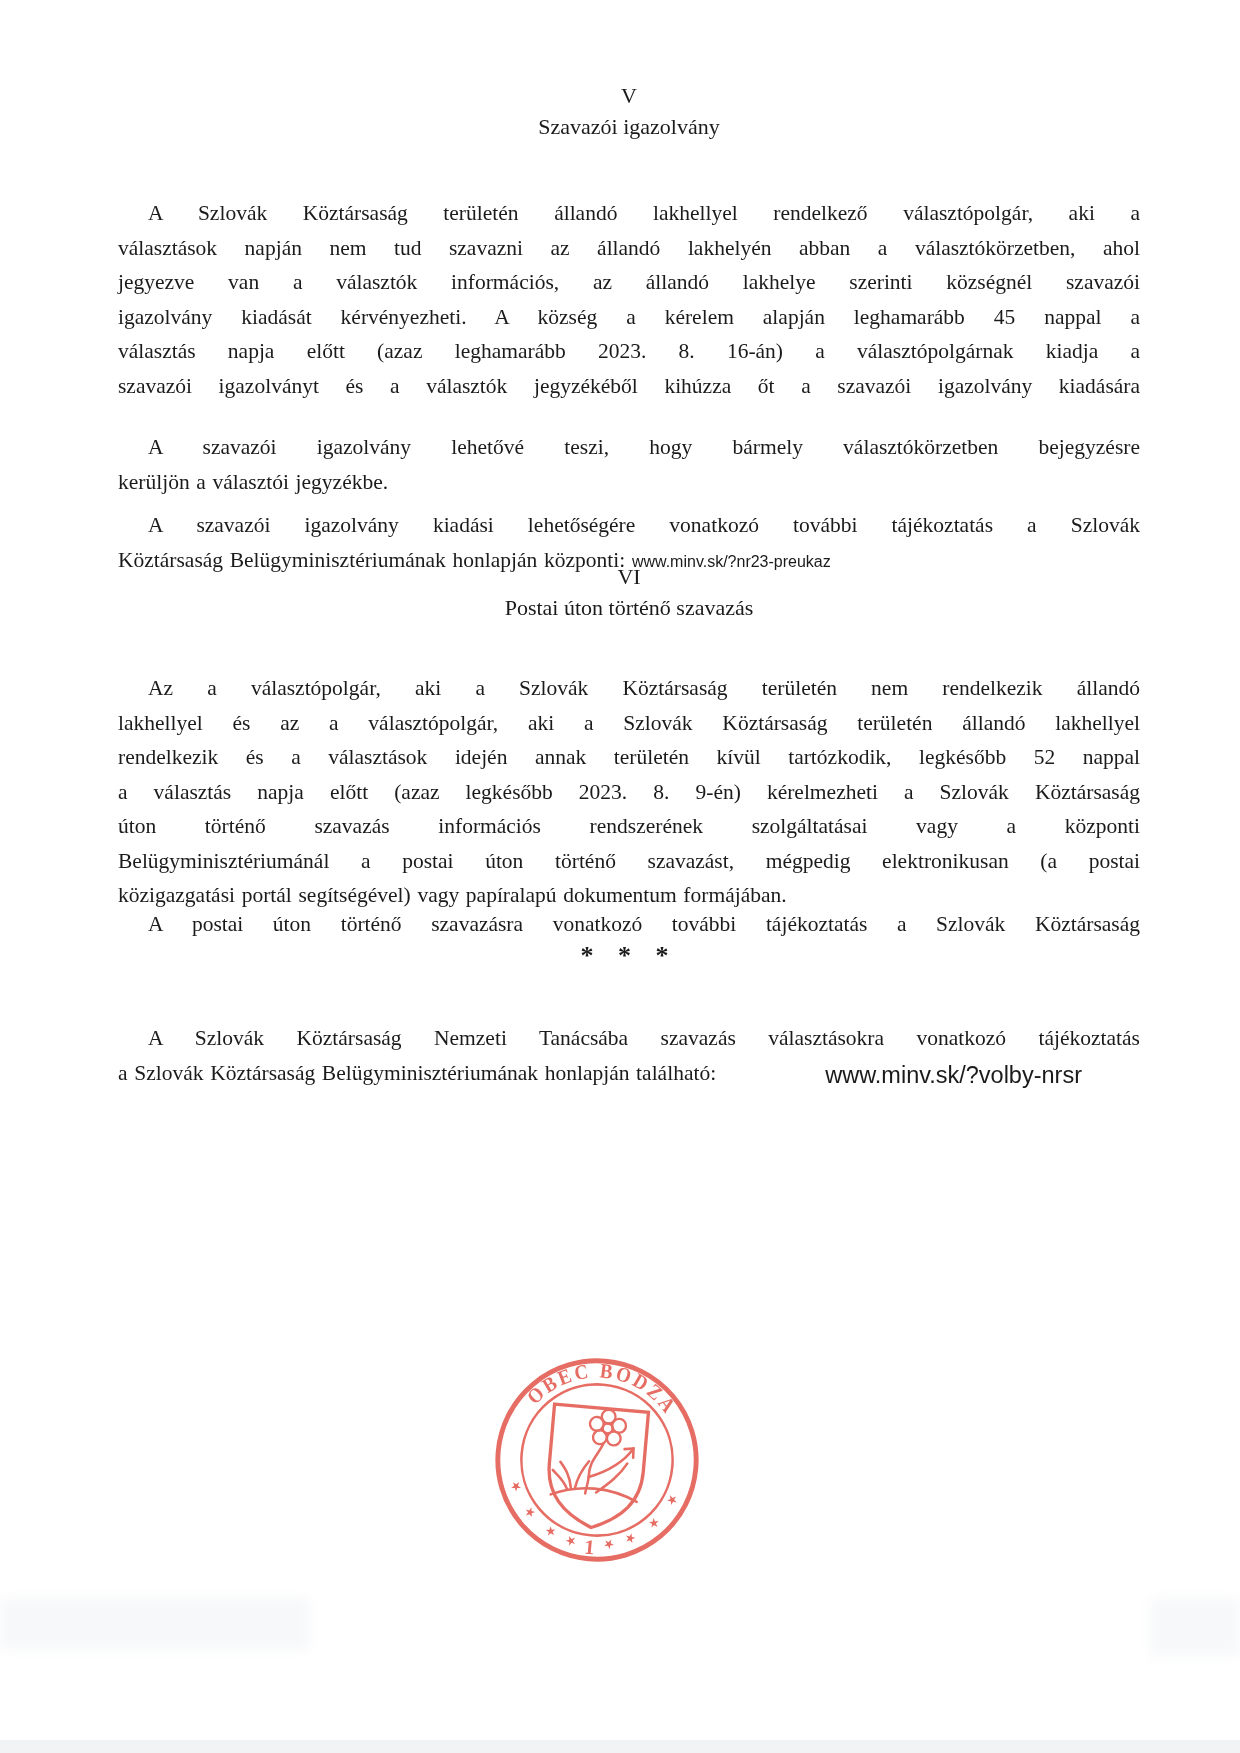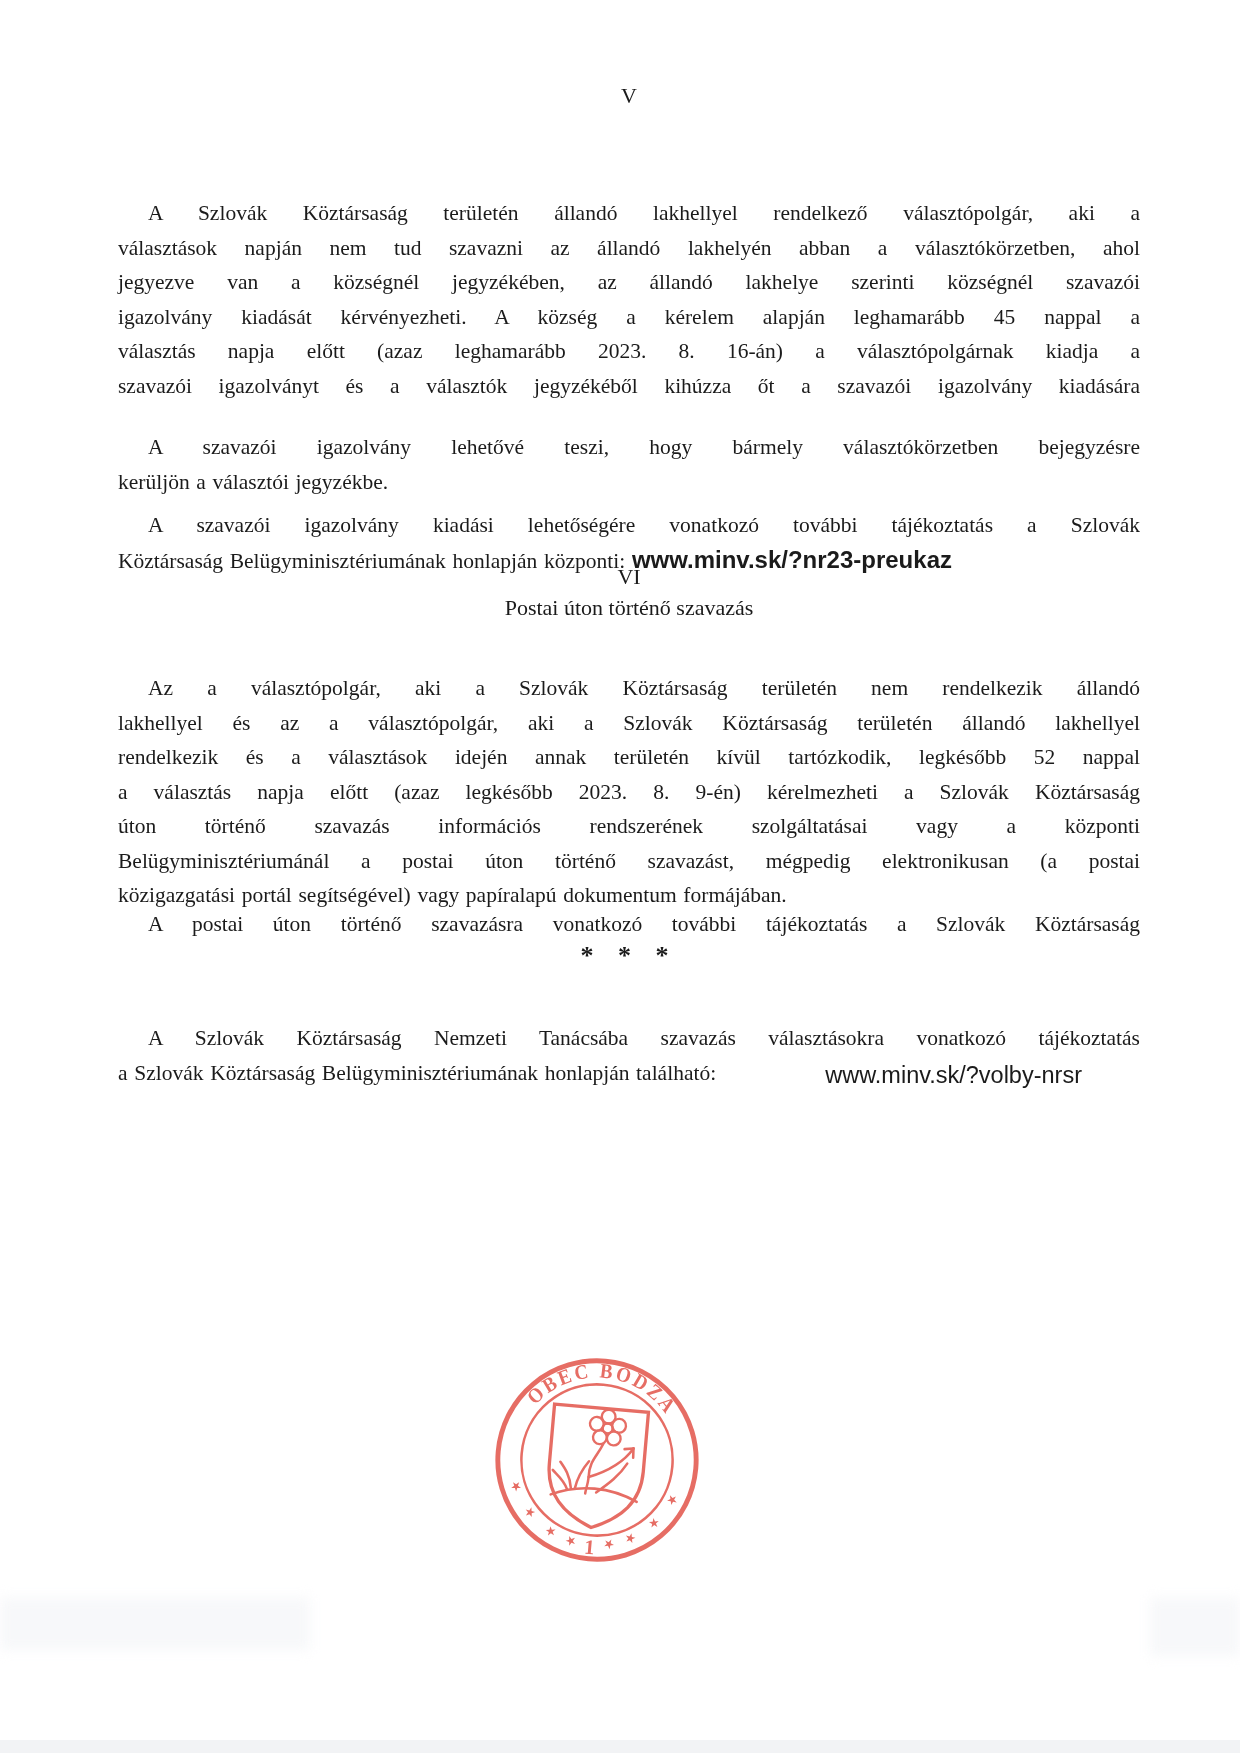--- a/index.html
+++ b/index.html
@@ -30,22 +30,21 @@
   .ln{
     text-align:justify;
     text-align-last:justify;
     white-space:normal;
   }
   .ln.ind{ text-indent:30px; }
   .ln.end{ text-align-last:left; }
   .bold{ font-weight:normal; }
   .urltxt{
     font-family:"Liberation Sans", sans-serif;
-    font-size:24px;
-    font-weight:bold;
+    font-size:16px;
   }
   .separator{
     text-align:center;
     font-size:26px;
     font-weight:600;
     letter-spacing:9px;
   }
   .closing-url{
     text-align:right;
     font-family:"Liberation Sans", sans-serif;
@@ -81,26 +80,27 @@
     filter:blur(6px);
   }
 </style>
 </head>
 <body>
 
 <div class="page">
 
   <div class="content-block heading" style="top:80px">
     <div>V</div>
+    <div>Szavazói igazolvány</div>
   </div>
 
   <div class="content-block body-par" style="top:163px">
     <div class="ln ind"><span>A Szlovák Köztársaság területén állandó lakhellyel rendelkező választópolgár, aki a</span></div>
     <div class="ln"><span>választások napján nem tud szavazni az állandó lakhelyén abban a választókörzetben, ahol</span></div>
-    <div class="ln"><span>jegyezve van a községnél jegyzékében, az </span><span class="bold">állandó lakhelye szerinti községnél</span><span> szavazói</span></div>
+    <div class="ln"><span>jegyezve van a választók információs, az </span><span class="bold">állandó lakhelye szerinti községnél</span><span> szavazói</span></div>
     <div class="ln"><span>igazolvány kiadását kérvényezheti. A község a kérelem alapján leghamarább 45 nappal a</span></div>
     <div class="ln"><span>választás napja előtt (azaz leghamarább 2023. 8. 16-án) a választópolgárnak kiadja a</span></div>
     <div class="ln"><span>szavazói igazolványt és a választók jegyzékéből kihúzza őt a szavazói igazolvány kiadására</span></div>
   </div>
 
   <div class="content-block body-par" style="top:397px">
     <div class="ln ind"><span>A szavazói igazolvány lehetővé teszi, hogy bármely választókörzetben bejegyzésre</span></div>
     <div class="ln end"><span>kerüljön a választói jegyzékbe.</span></div>
   </div>
 

